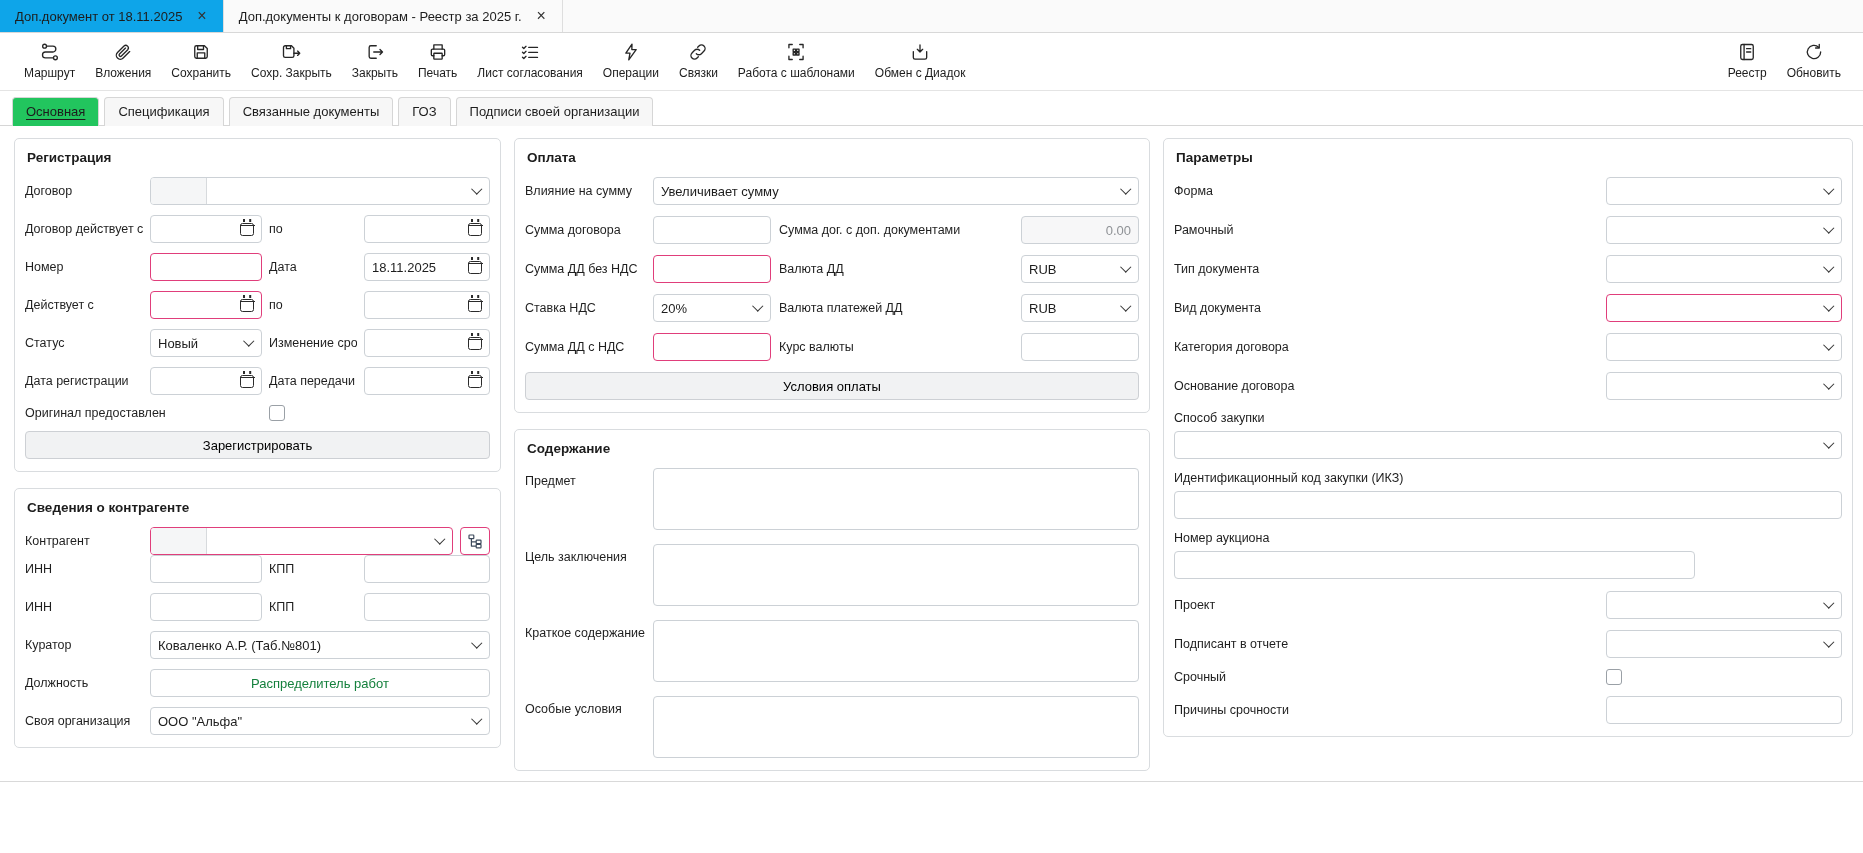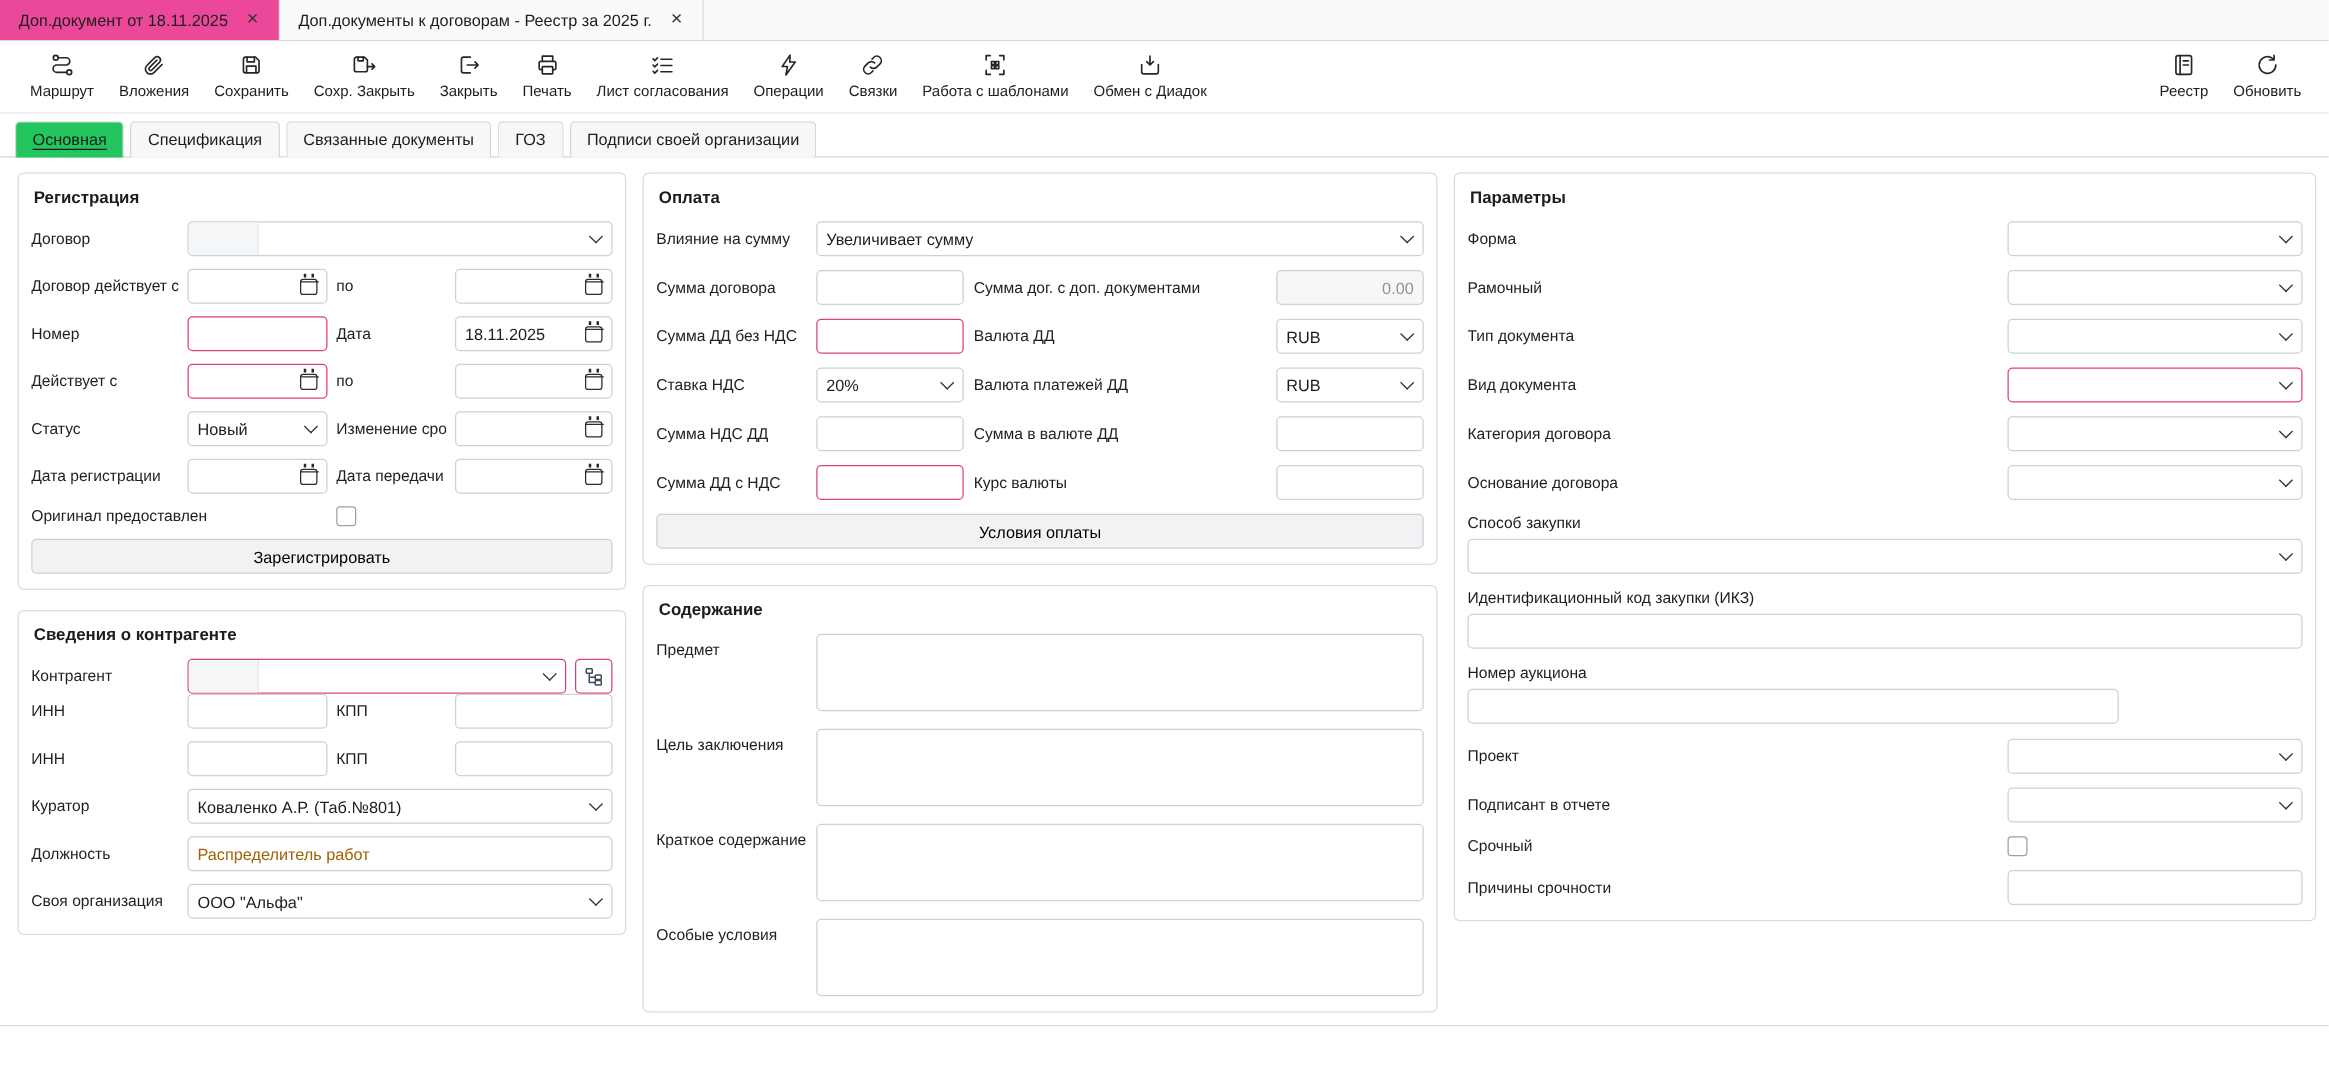--- a/index.html
+++ b/index.html
@@ -6,21 +6,21 @@
   html,body { margin:0; padding:0; }
   body {
     width:1863px; height:853px; overflow:hidden;
     font-family:"Liberation Sans","DejaVu Sans",sans-serif;
     font-size:13px; color:#1d1d1d; background:#fff;
   }
 
   
   .wtabs { display:flex; align-items:stretch; height:33px; background:#fafafa; border-bottom:1px solid #d8d8d8; }
   .wtab { display:flex; align-items:center; gap:14px; padding:0 15px; border-right:1px solid #dedede; cursor:default; }
-  .wtab.active { background:#ec4899; }
+  .wtab.active { background:#0ea5e9; }
   .wtab-label { font-size:13px; white-space:nowrap; }
   .xbtn { font-size:16px; line-height:1; color:#333; padding:0 1px; }
 
   
   .toolbar { display:flex; align-items:flex-start; padding:7px 12px 3px 14px; border-bottom:1px solid #e4e4e4; background:#fff; height:58px; }
   .tbtn { display:flex; flex-direction:column; align-items:center; gap:4px; padding:2px 10px; border-radius:4px; }
   .tlabel { font-size:12px; white-space:nowrap; color:#1d1d1d; }
   .ticon { width:20px; height:20px; stroke:#262626; fill:none; stroke-width:1.6; stroke-linecap:round; stroke-linejoin:round; flex:none; }
   .tspacer { flex:1; }
 
@@ -50,21 +50,21 @@
   .trow .lbl { padding-top:6px; }
   .s24 { grid-column:2/5; } .s13 { grid-column:1/3; } .c3 { grid-column:3; } .c4 { grid-column:4; } .sfull { grid-column:1/5; }
   .plabel { font-size:12.5px; margin:3px 0 6px; }
   .pfield { margin-bottom:12px; }
 
   
   .ctrl { height:28px; border:1px solid #ccd1d6; border-radius:4px; background:#fff; display:flex; align-items:center; padding:0 7px; gap:6px; font-size:13px; min-width:0; }
   .ctrl input,.bare { border:none; outline:none; background:transparent; font:inherit; color:inherit; width:100%; min-width:0; padding:0; }
   .req { border:1.5px solid #e03e7b; }
   .combo .val { flex:1; white-space:nowrap; overflow:hidden; }
-  .muted, .muted .val, input.gray { color:#a16207; }
+  .muted, .muted .val, input.gray { color:#15803d;text-align:center; }
   .ro { background:#f7f7f8; color:#8f9296; }
   .num .val { text-align:right; width:100%; }
   .chev { flex:none; width:7.5px; height:7.5px; border-right:1.7px solid #333; border-bottom:1.7px solid #333; transform:rotate(45deg); margin:-4px 2px 0 auto; }
   .cal { position:relative; flex:none; width:14px; height:13px; border:1.5px solid #2b2b2b; border-radius:2.5px; margin-left:auto; }
   .cal::before { content:""; position:absolute; left:-1.5px; right:-1.5px; top:1.6px; border-top:1.5px solid #2b2b2b; }
   .cal::after { content:""; position:absolute; top:-4.2px; left:1.8px; width:1.8px; height:2.8px; background:#2b2b2b; box-shadow:6.2px 0 0 #2b2b2b; }
   .seg { align-self:stretch; flex:none; width:56px; margin:0 0 0 -7px; background:#f5f6f7; border-right:1px solid #d7dadd; border-radius:3px 0 0 3px; }
   .btn { height:28px; width:100%; border:1px solid #cdd0d4; border-radius:4px; background:#f1f2f3; display:flex; align-items:center; justify-content:center; font-size:13px; }
   .cb { width:16px; height:16px; border:1.5px solid #9aa0a6; border-radius:3px; background:#fff; justify-self:start; }
   .ibtn { width:30px; height:28px; border:1.5px solid #e03e7b; border-radius:4px; background:#fff; display:flex; align-items:center; justify-content:center; }
@@ -404,30 +404,20 @@
             <span class="val">20%</span>
             <span class="chev"></span>
           </div>
           <span class="lbl">Валюта платежей ДД</span>
           <div class="ctrl combo c4">
             <span class="val">RUB</span>
             <span class="chev"></span>
           </div>
         </div>
 
-        <div class="frowm">
-          <span class="lbl">Сумма НДС ДД</span>
-          <div class="ctrl">
-              <input class="bare" style="">
-            </div>
-          <span class="lbl">Сумма в валюте ДД</span>
-          <div class="ctrl c4">
-              <input class="bare" style="">
-            </div>
-        </div>
 
         <div class="frowm">
           <span class="lbl">Сумма ДД с НДС</span>
           <div class="ctrl req">
               <input class="bare" style="">
             </div>
           <span class="lbl">Курс валюты</span>
           <div class="ctrl c4">
               <input class="bare" style="">
             </div>

